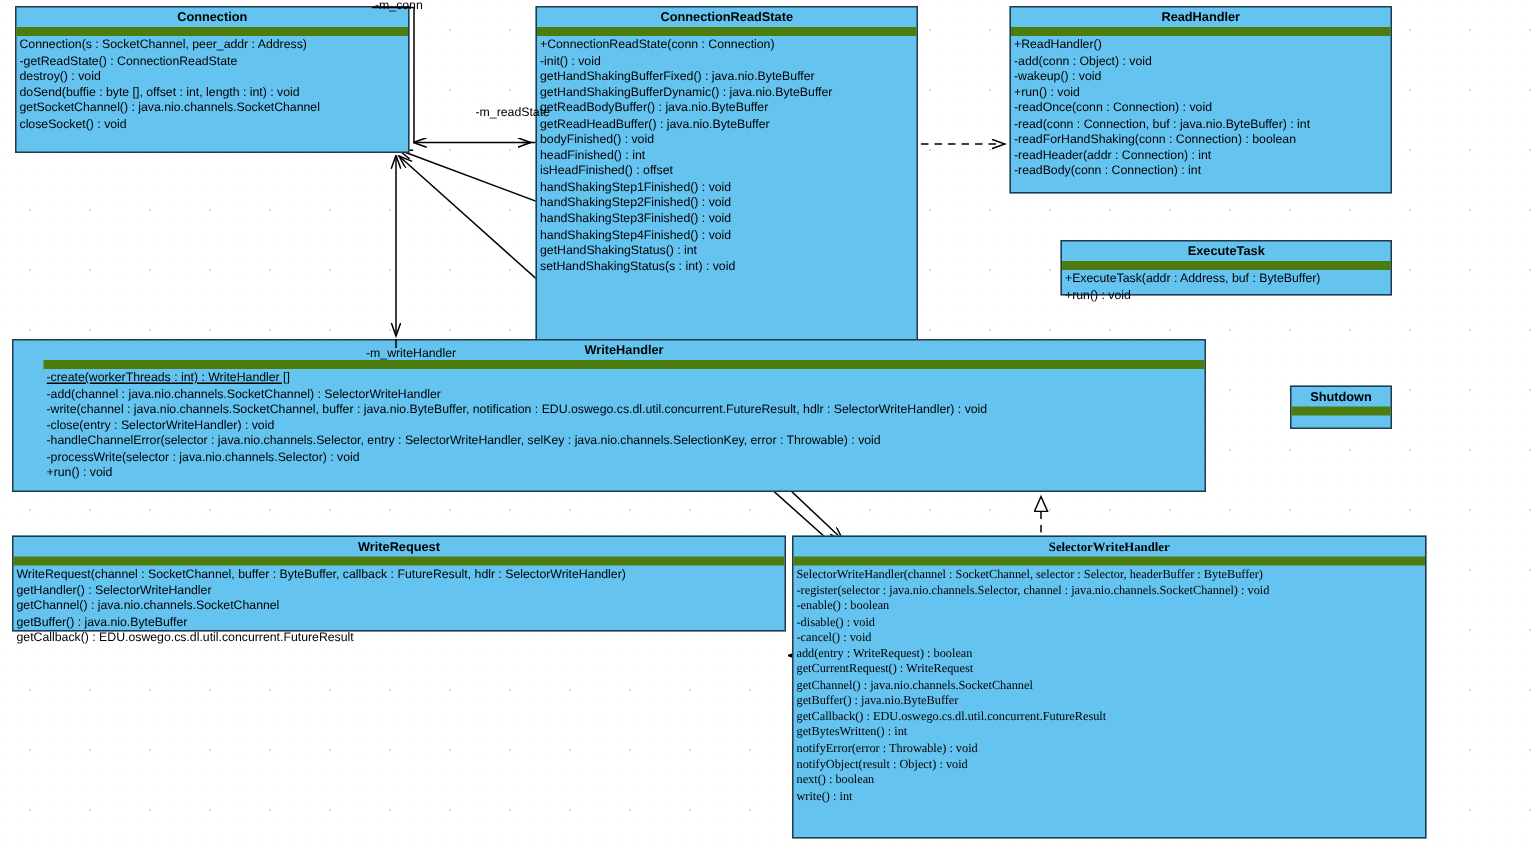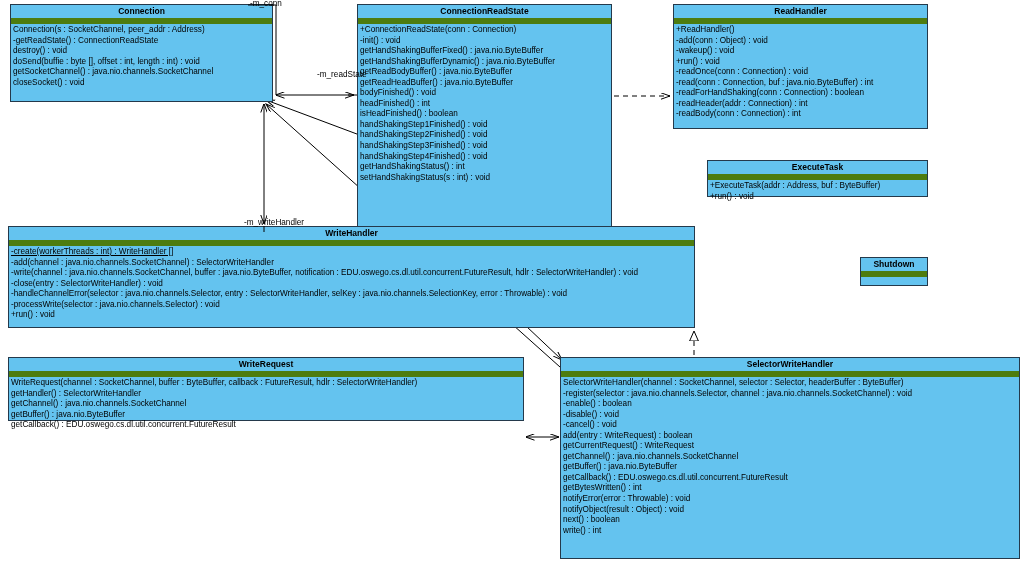--- a/index.html
+++ b/index.html
@@ -150,21 +150,21 @@
     <div class="uml-title">ConnectionReadState</div>
     <div class="uml-members">
       <div>+ConnectionReadState(conn : Connection)</div>
       <div>-init() : void</div>
       <div>getHandShakingBufferFixed() : java.nio.ByteBuffer</div>
       <div>getHandShakingBufferDynamic() : java.nio.ByteBuffer</div>
       <div>getReadBodyBuffer() : java.nio.ByteBuffer</div>
       <div>getReadHeadBuffer() : java.nio.ByteBuffer</div>
       <div>bodyFinished() : void</div>
       <div>headFinished() : int</div>
-      <div>isHeadFinished() : boolean</div>
+      <div>isHeadFinished() : offset</div>
       <div>handShakingStep1Finished() : void</div>
       <div>handShakingStep2Finished() : void</div>
       <div>handShakingStep3Finished() : void</div>
       <div>handShakingStep4Finished() : void</div>
       <div>getHandShakingStatus() : int</div>
       <div>setHandShakingStatus(s : int) : void</div>
     </div>
   </div>
 
   <div class="uml-class" style="left:673px; top:4px; width:255px; height:125px;">
@@ -188,21 +188,21 @@
       <div>+ExecuteTask(addr : Address, buf : ByteBuffer)</div>
       <div>+run() : void</div>
     </div>
   </div>
 
   <div class="uml-class" style="left:860px; top:257px; width:68px; height:29px;">
     <div class="uml-title">Shutdown</div>
     <div class="uml-members empty-body"></div>
   </div>
 
-  <div class="uml-class" style="left:8px; top:226px; width:687px; height:102px;">
+  <div class="uml-class" style="left:8px; top:226px; width:796px; height:102px;padding-left:20px;">
     <div class="uml-title">WriteHandler</div>
     <div class="uml-members">
       <div class="static">-create(workerThreads : int) : WriteHandler []</div>
       <div>-add(channel : java.nio.channels.SocketChannel) : SelectorWriteHandler</div>
       <div>-write(channel : java.nio.channels.SocketChannel, buffer : java.nio.ByteBuffer, notification : EDU.oswego.cs.dl.util.concurrent.FutureResult, hdlr : SelectorWriteHandler) : void</div>
       <div>-close(entry : SelectorWriteHandler) : void</div>
       <div>-handleChannelError(selector : java.nio.channels.Selector, entry : SelectorWriteHandler, selKey : java.nio.channels.SelectionKey, error : Throwable) : void</div>
       <div>-processWrite(selector : java.nio.channels.Selector) : void</div>
       <div>+run() : void</div>
     </div>
@@ -212,21 +212,21 @@
     <div class="uml-title">WriteRequest</div>
     <div class="uml-members">
       <div>WriteRequest(channel : SocketChannel, buffer : ByteBuffer, callback : FutureResult, hdlr : SelectorWriteHandler)</div>
       <div>getHandler() : SelectorWriteHandler</div>
       <div>getChannel() : java.nio.channels.SocketChannel</div>
       <div>getBuffer() : java.nio.ByteBuffer</div>
       <div>getCallback() : EDU.oswego.cs.dl.util.concurrent.FutureResult</div>
     </div>
   </div>
 
-  <div class="uml-class" style="left:560px; top:357px; width:460px; height:202px;">
+  <div class="uml-class" style="left:528px; top:357px; width:423px; height:202px;font-family:Liberation Serif, serif;">
     <div class="uml-title">SelectorWriteHandler</div>
     <div class="uml-members">
       <div>SelectorWriteHandler(channel : SocketChannel, selector : Selector, headerBuffer : ByteBuffer)</div>
       <div>-register(selector : java.nio.channels.Selector, channel : java.nio.channels.SocketChannel) : void</div>
       <div>-enable() : boolean</div>
       <div>-disable() : void</div>
       <div>-cancel() : void</div>
       <div>add(entry : WriteRequest) : boolean</div>
       <div>getCurrentRequest() : WriteRequest</div>
       <div>getChannel() : java.nio.channels.SocketChannel</div>
@@ -247,15 +247,15 @@
     <g>
       <line x1="357" y1="95" x2="348" y2="95" stroke="#000000" stroke-width="1"></line>
     </g>
     <g>
       <line x1="264" y1="226" x2="264" y2="232" stroke="#000000" stroke-width="1"></line>
     </g>
   </svg>
 
   <div class="edge-label" style="left:250px; top:-1px;">-m_conn</div>
   <div class="edge-label" style="left:317px; top:70px;">-m_readState</div>
-  <div class="edge-label" style="left:244px; top:218px;">-m_writeHandler</div>
+  <div class="edge-label" style="left:244px; top:231px;">-m_writeHandler</div>
 
 </div>
 
 </body></html>

